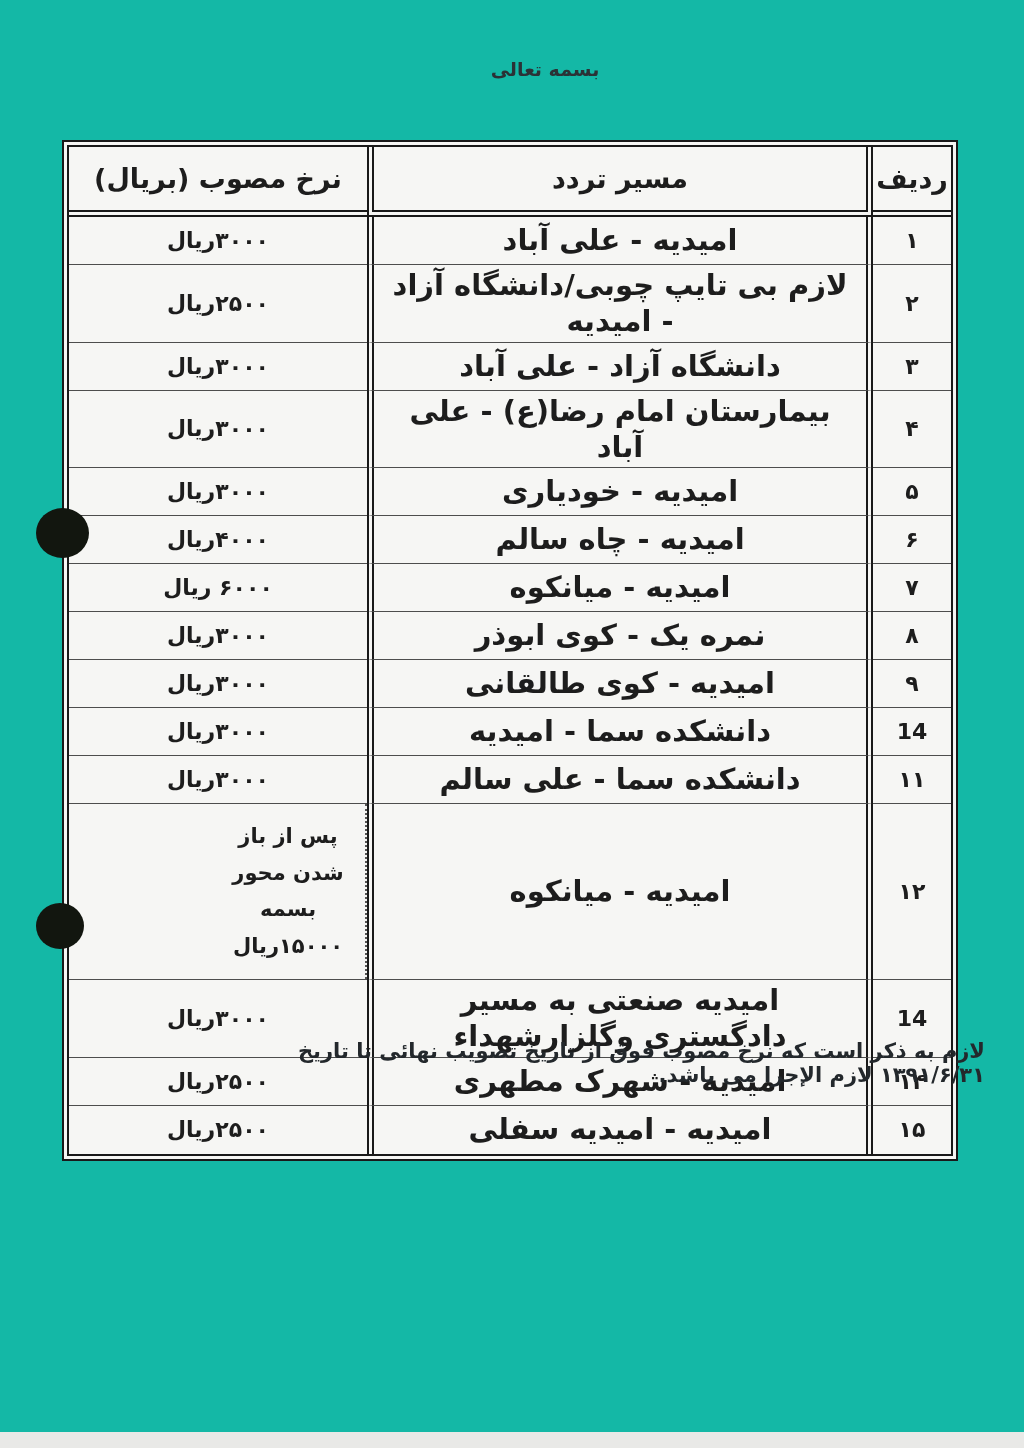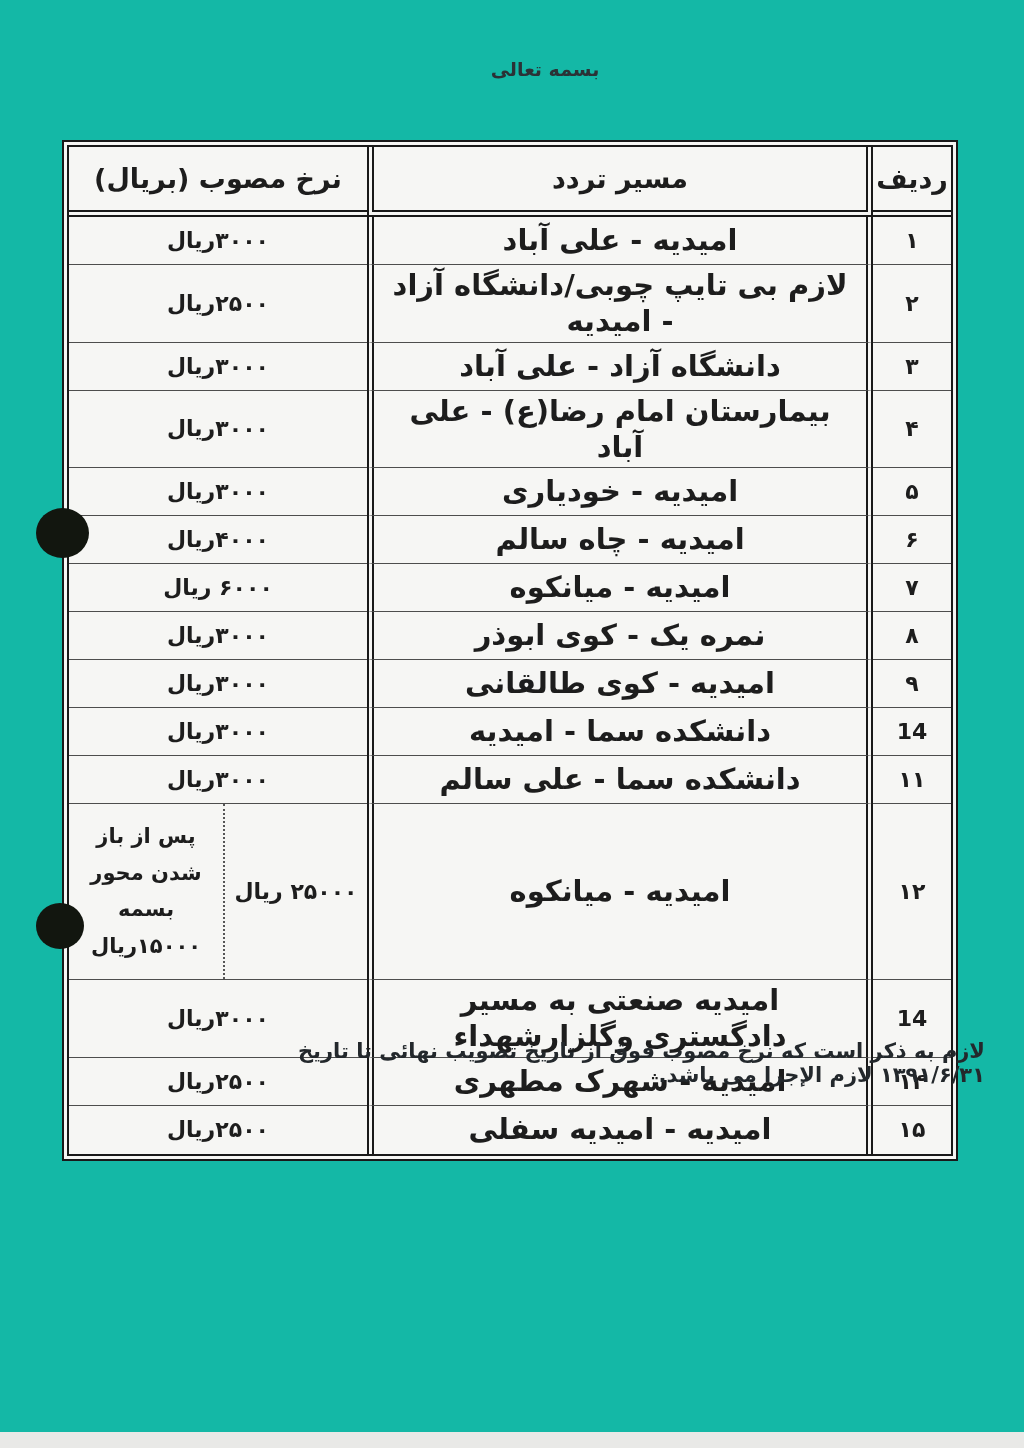--- a/index.html
+++ b/index.html
@@ -188,21 +188,20 @@
       <div class="row">
         <div class="cell">۱۱</div>
         <div class="cell c-route">دانشکده سما - علی سالم</div>
         <div class="cell">۳۰۰۰ریال</div>
       </div>
 
       <div class="row">
         <div class="cell tall">۱۲</div>
         <div class="cell tall c-route">امیدیه - میانکوه</div>
         <div class="cell tall fare-split">
-          <div class="fare-main">۲۵۰۰۰ ریال</div>
           <div class="fare-note">
             <div>پس از باز</div>
             <div>شدن محور</div>
             <div>بسمه</div>
             <div>۱۵۰۰۰ریال</div>
           </div>
         </div>
       </div>
 
       <div class="row">

